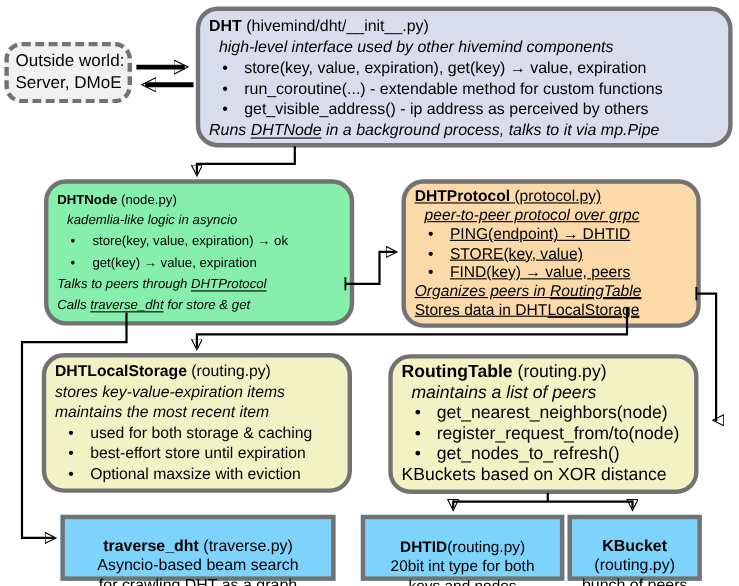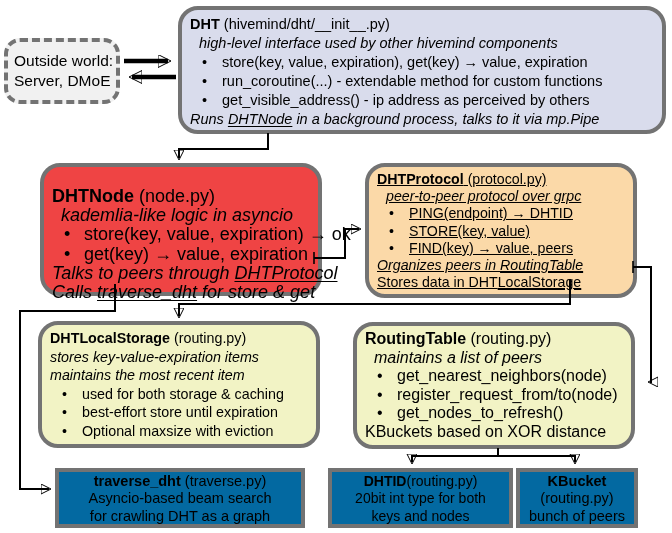--- a/index.html
+++ b/index.html
@@ -11,36 +11,36 @@
   .box { position:absolute; border:4px solid #737373; box-sizing:border-box; background:#fff; z-index:2; }
   .round { border-radius:20px; }
   .line { white-space:nowrap; }
   .b { font-weight:bold; }
   .i { font-style:italic; }
   .u { text-decoration:underline; text-underline-offset:2px; }
   .ind { padding-left:9px; }
   .bullet::before { content:"•"; display:inline-block; width:20px; margin-left:12px; }
 
   #outside {
-    left:4px; top:38px; width:116px; height:66px;
+    left:4px; top:38px; width:116px; height:56px;
     border-style:dashed; border-radius:16px; background:#f1f1f1;
     font-size:15.5px; line-height:20px;
     display:flex; flex-direction:column; justify-content:center; padding-left:6px;
   }
   #dht { left:178px; top:6px; width:488px; height:128px; background:#d9dcec; font-size:14.5px; padding:5px 8px; }
   #dht .line { line-height:19px; }
-  #dhtnode { left:40px; top:163px; width:282px; height:133px; background:#ef4444; font-size:18px; padding:20px 8px; }
+  #dhtnode { left:40px; top:163px; width:282px; height:133px; background:#86efac; font-size:12px; padding:5px 8px; }
   #dhtnode .line { line-height:19.2px; }
   #dhtprotocol { left:365px; top:163px; width:272px; height:135px; background:#fbd9a8; font-size:14.2px; padding:4px 8px;text-decoration:underline; }
   #dhtprotocol .line { line-height:17.2px; }
   #localstorage { left:38px; top:321px; width:282px; height:127px; background:#f2f3c5; font-size:14.3px; padding:4px 8px; }
   #localstorage .line { line-height:18.6px; }
   #routingtable { left:353px; top:322px; width:282px; height:127px; background:#f2f3c5; font-size:16px; padding:4px 8px; }
   #routingtable .line { line-height:18.6px; }
-  .leaf { background:#0369a1; text-align:center; font-size:14.5px; padding-top:1px; }
+  .leaf { background:#7dd3fc; text-align:center; font-size:14.5px; padding-top:17px; }
   .leaf .line { line-height:17.3px; }
   #traverse { left:55px; top:468px; width:250px; height:60px; }
   #dhtid    { left:328px; top:468px; width:185px; height:60px; font-size:14px; }
   #kbucket  { left:516px; top:468px; width:122px; height:60px; }
 
   #wires { position:absolute; left:0; top:0; width:672px; height:533px; z-index:3; pointer-events:none; }
   #wires path { stroke:#000; fill:none; }
   .w2 { stroke-width:2px; }
   .w1 { stroke-width:1.6px; }
   .w4 { stroke-width:4.5px; }

